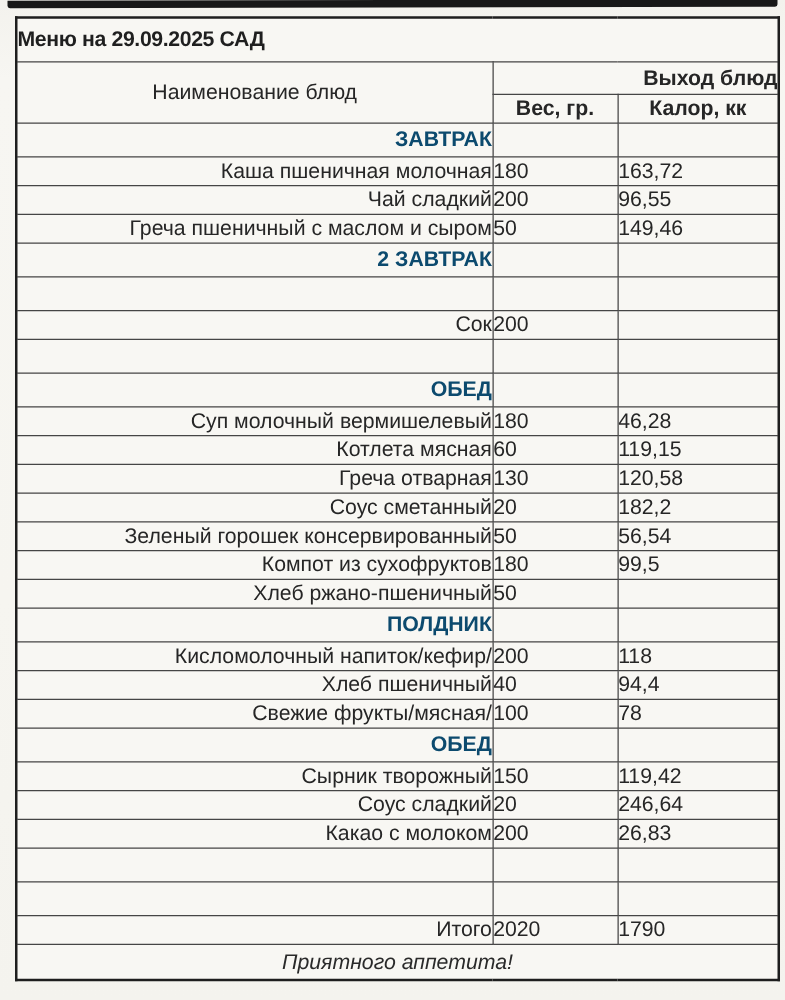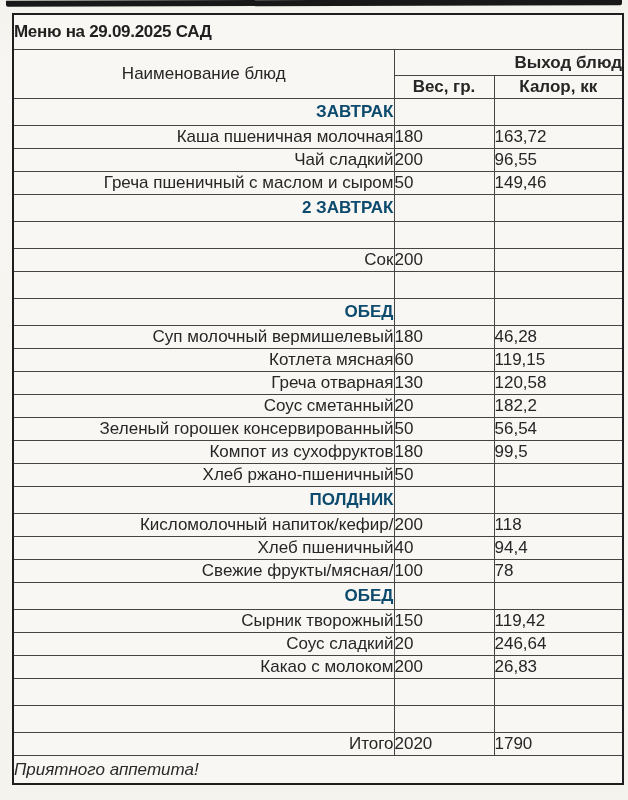--- a/index.html
+++ b/index.html
@@ -97,20 +97,21 @@
     vertical-align: middle;
     font-weight: bold;
     font-size: 17.5px;
     color: #0c4a6e;
   }
   .r-dish td, .r-total td { height: 22px; }
   .r-section td { height: 26px; }
   .r-empty td { height: 26px; }
   .footer-cell {
     height: 27px;
+    text-align: center;
     vertical-align: middle;
     font-style: italic;
     font-size: 19px;
     color: #2a2a2a;
   }
 </style>
 </head>
 <body>
 
 <div class="page">

